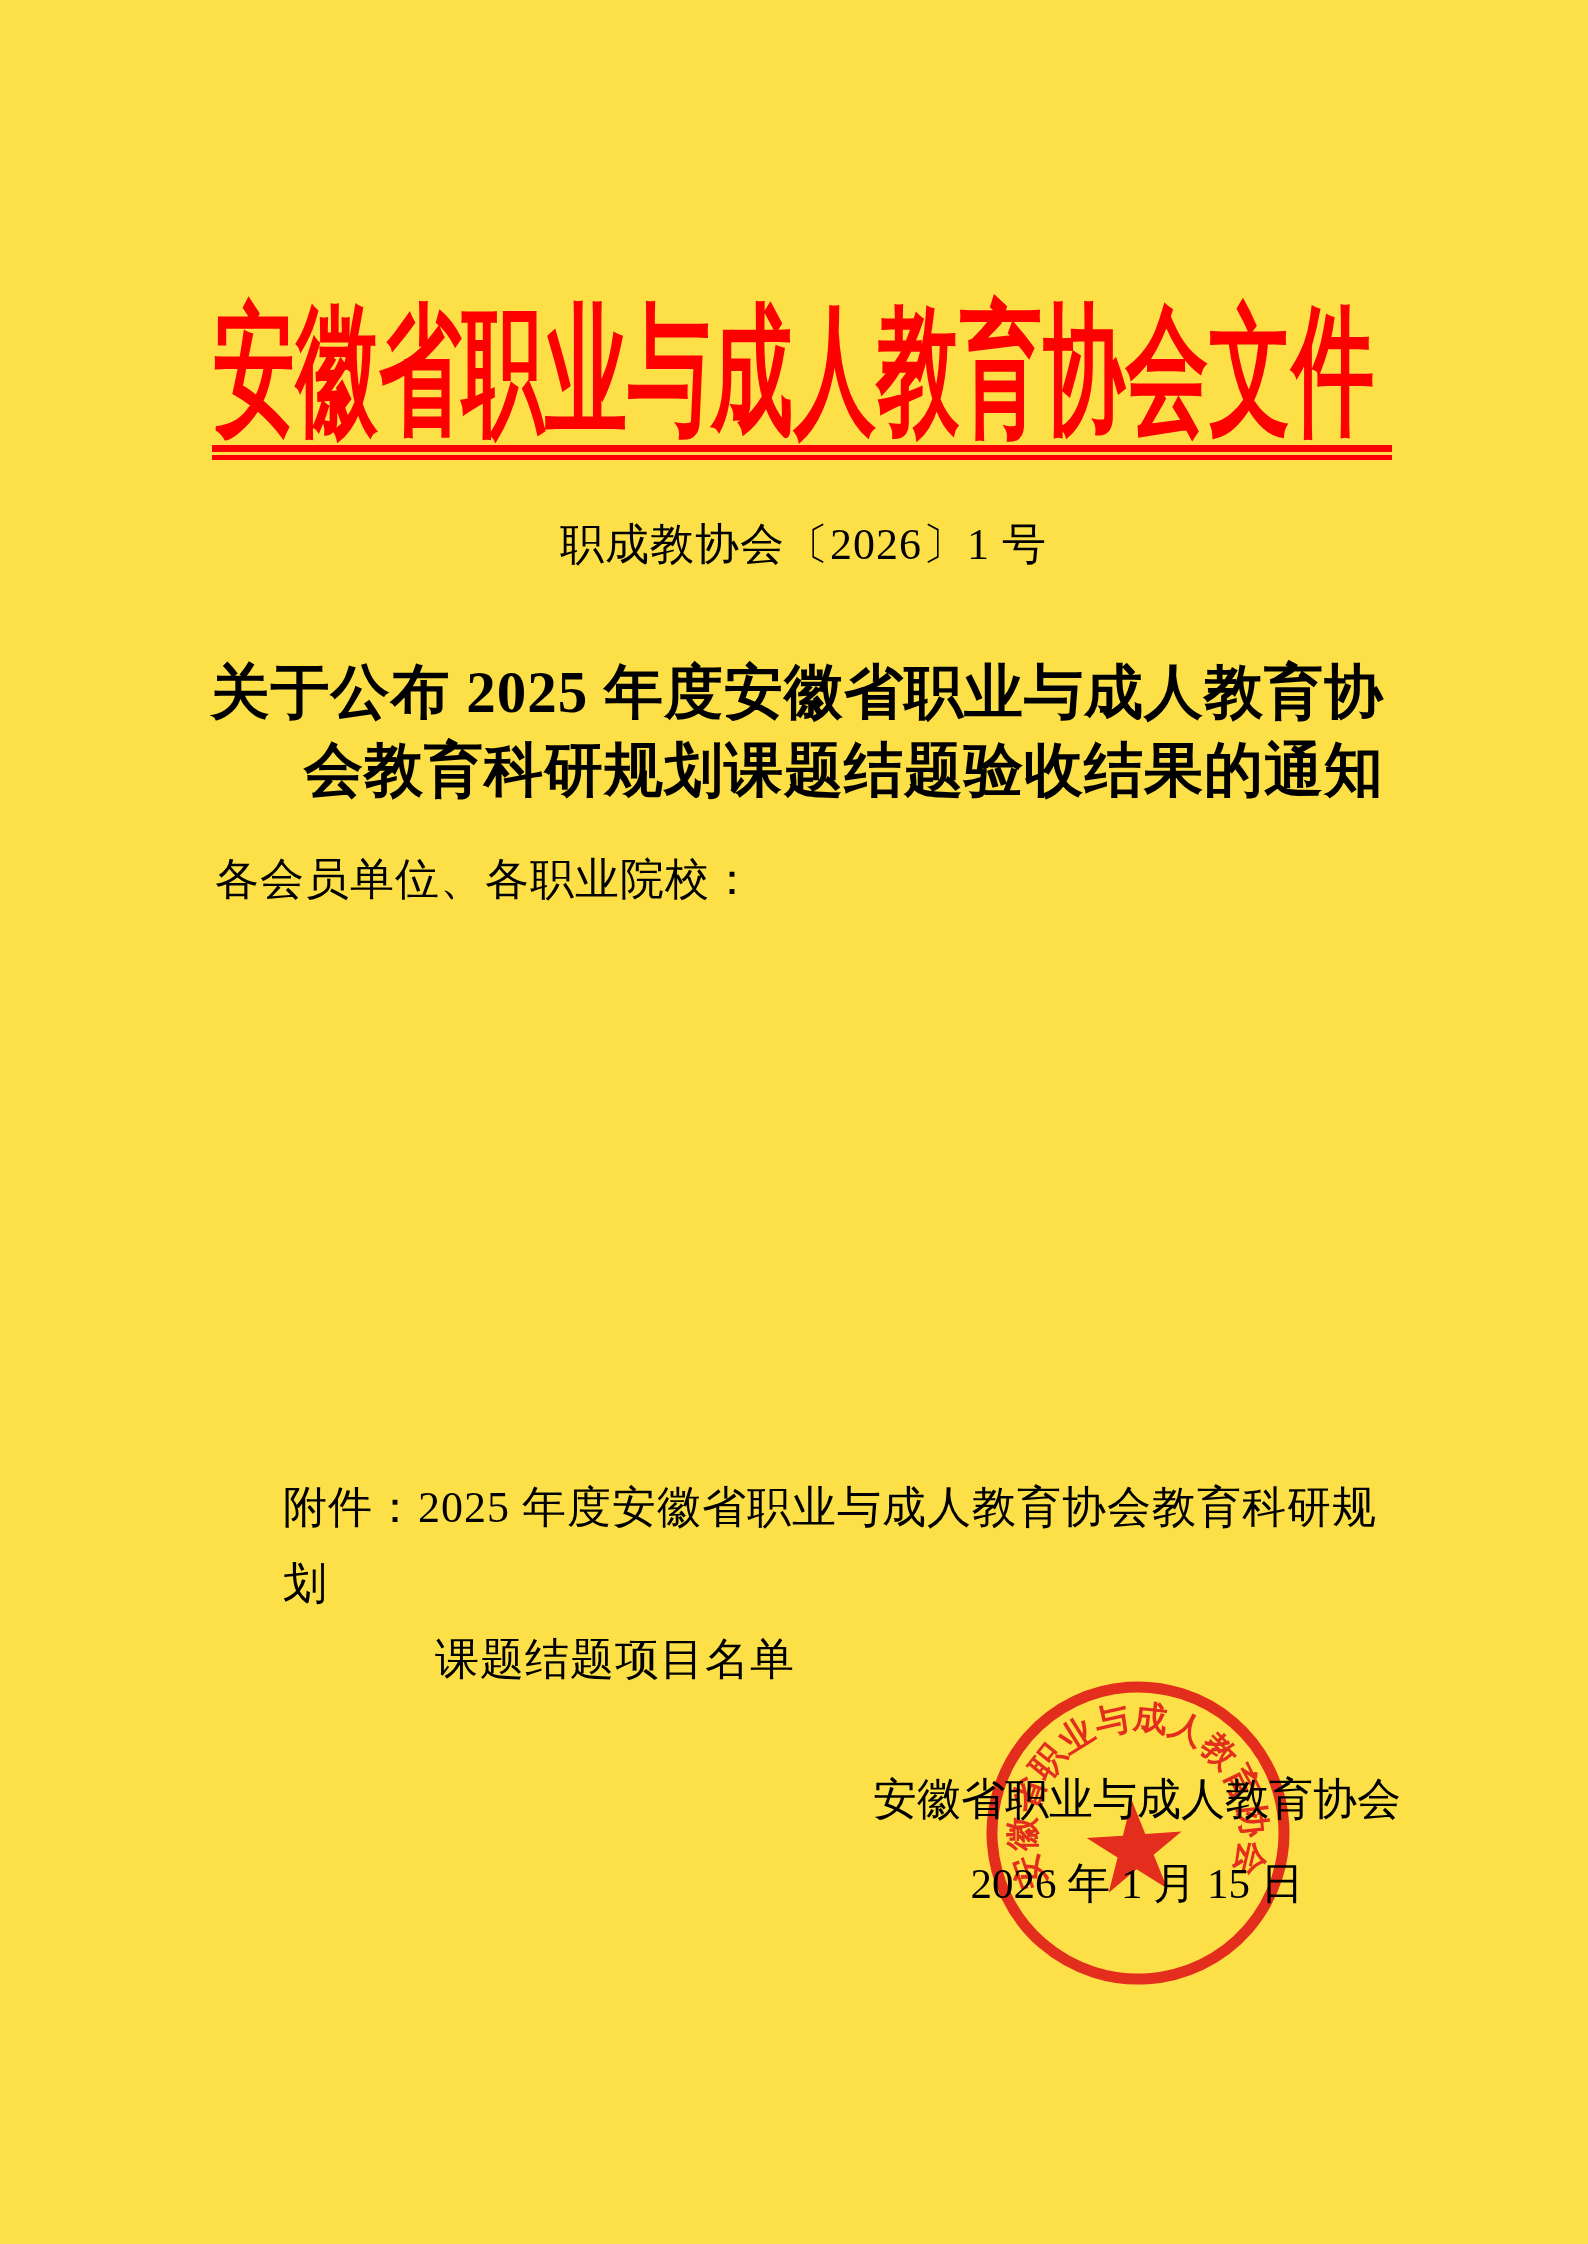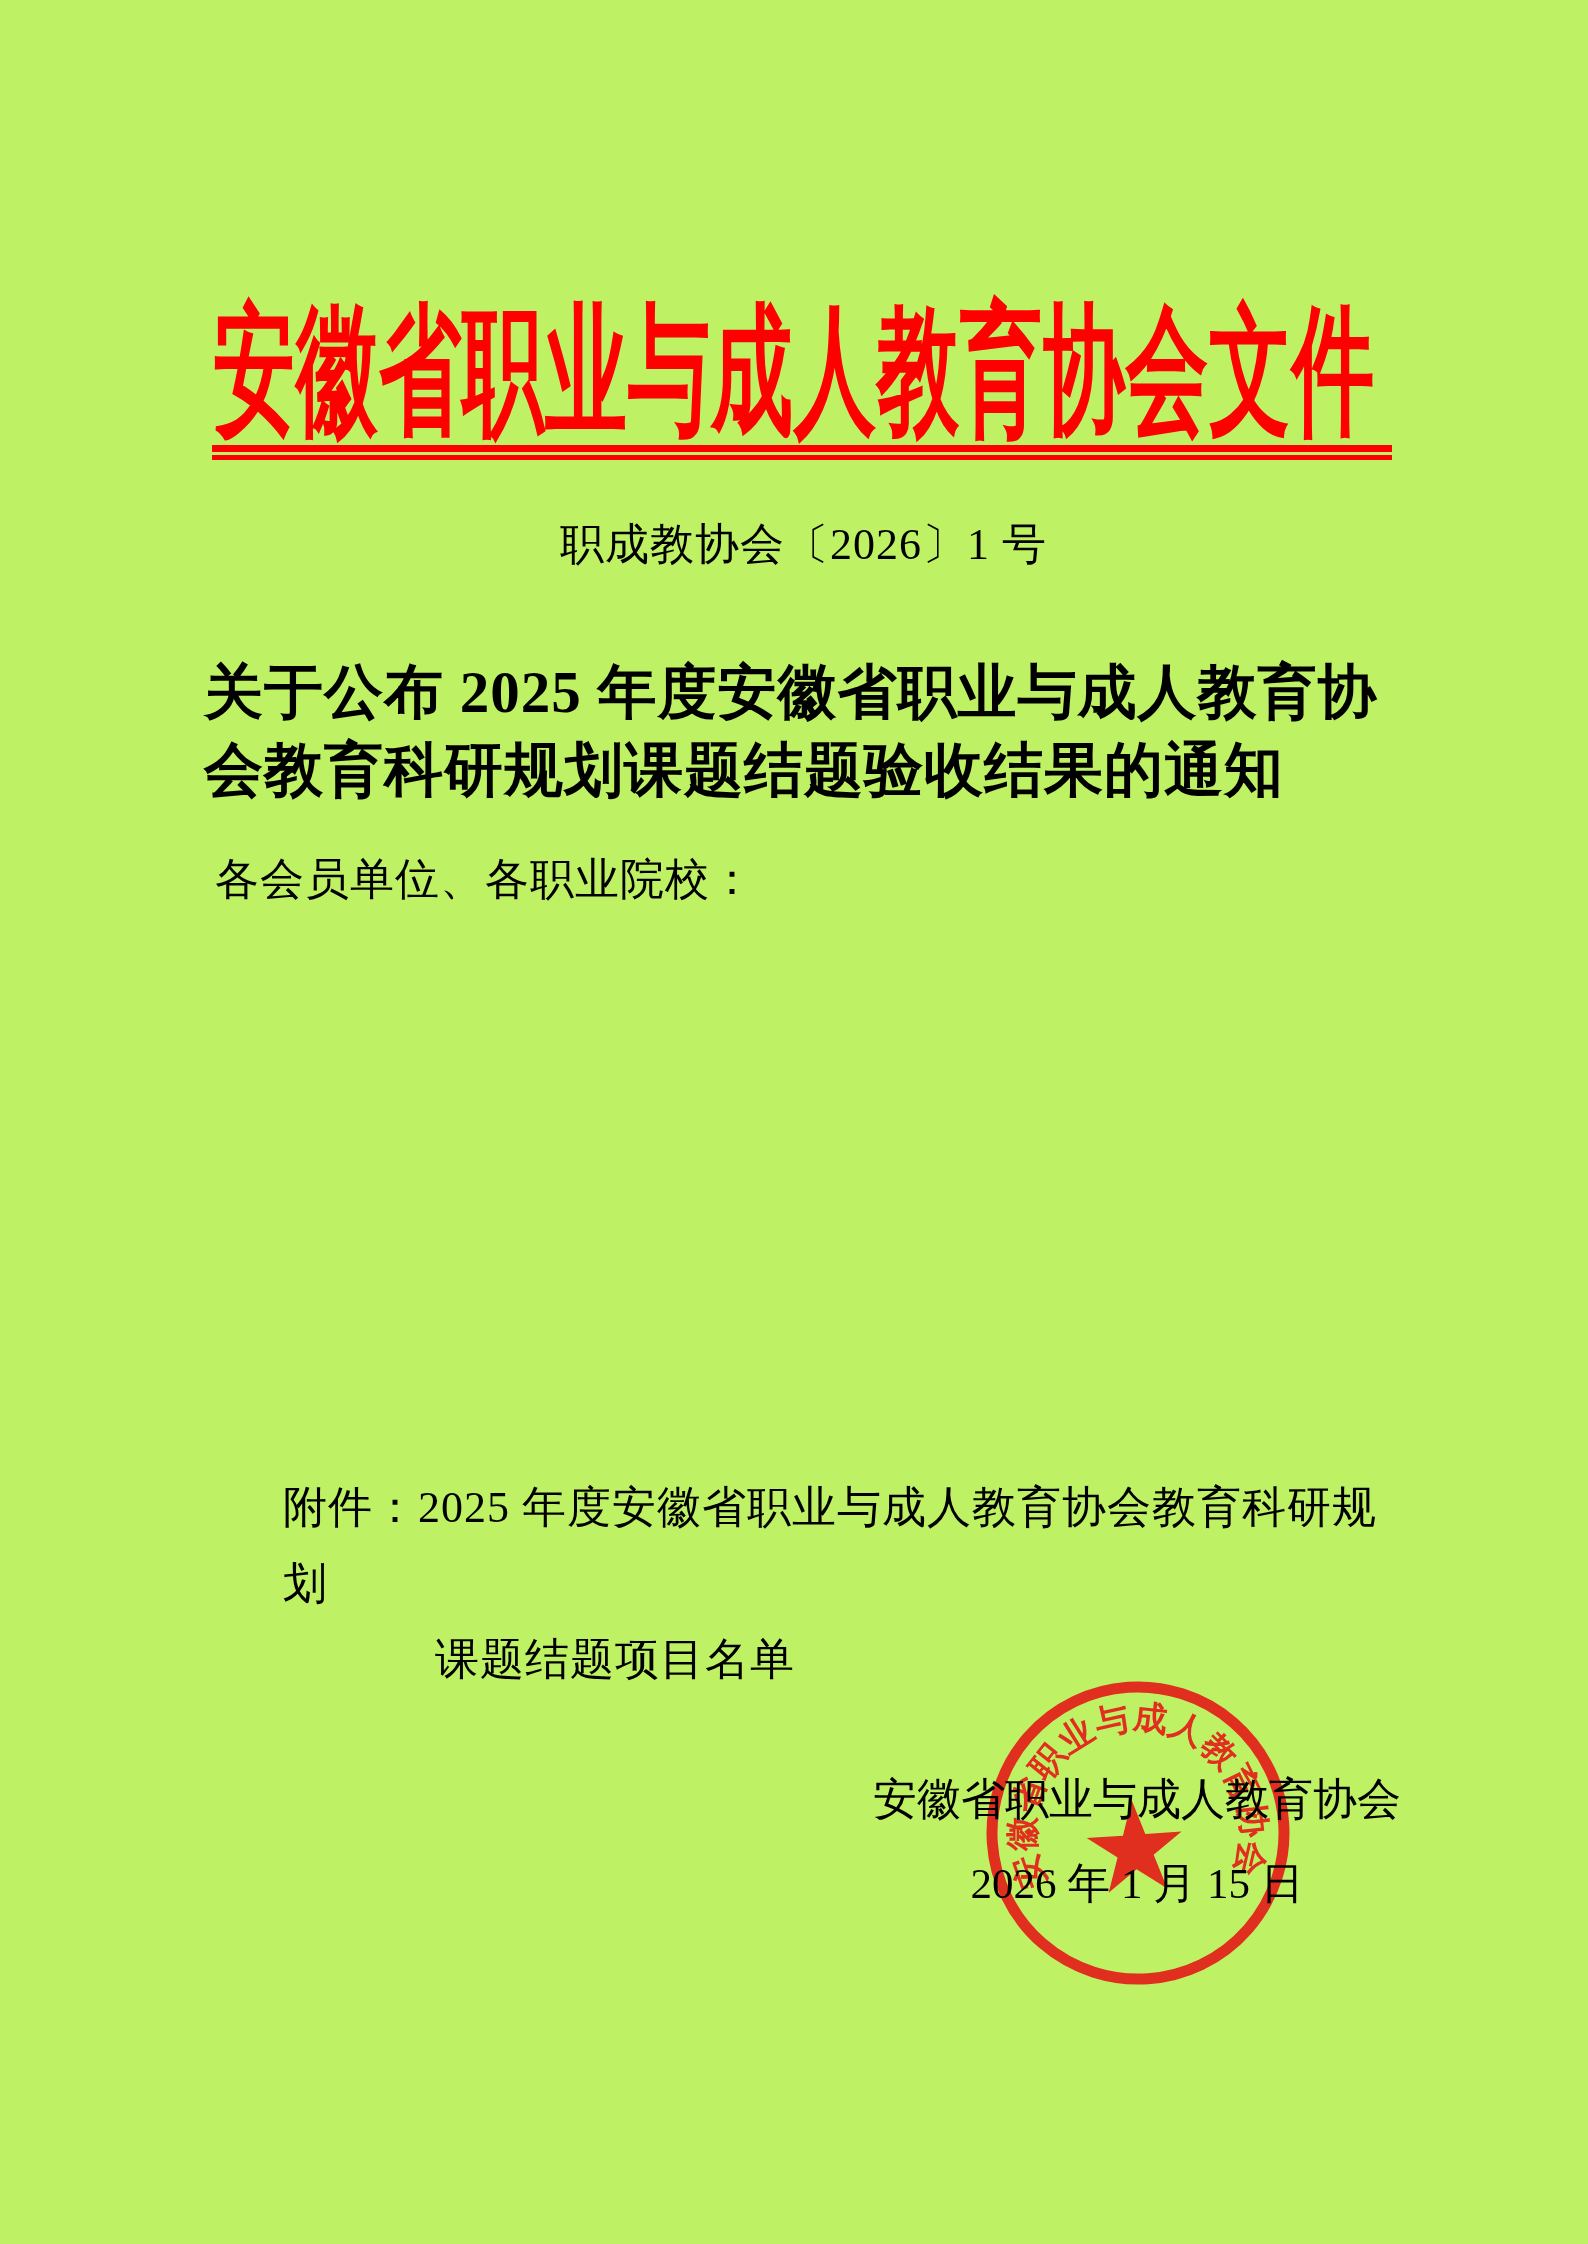--- a/index.html
+++ b/index.html
@@ -4,21 +4,21 @@
 <style>
   html, body {
     margin: 0;
     padding: 0;
     background: #ffffff;
   }
   .page {
     position: relative;
     width: 1588px;
     height: 2244px;
-    background: #bef264;
+    background: #fde047;
     overflow: hidden;
     font-family: "Liberation Serif", "DejaVu Serif", serif;
     color: #000000;
   }
 
   
   .banner {
     position: absolute;
     top: 300px;
     left: 206px;
@@ -58,21 +58,21 @@
     line-height: 58px;
     letter-spacing: 1px;
   }
 
   
   .doc-title {
     position: absolute;
     top: 653px;
     left: 204px;
     width: 1180px;
-    text-align: left;
+    text-align: right;
     font-size: 59px;
     line-height: 78px;
     font-weight: bold;
     letter-spacing: 1px;
   }
 
   
   .body-text {
     position: absolute;
     top: 844px;

